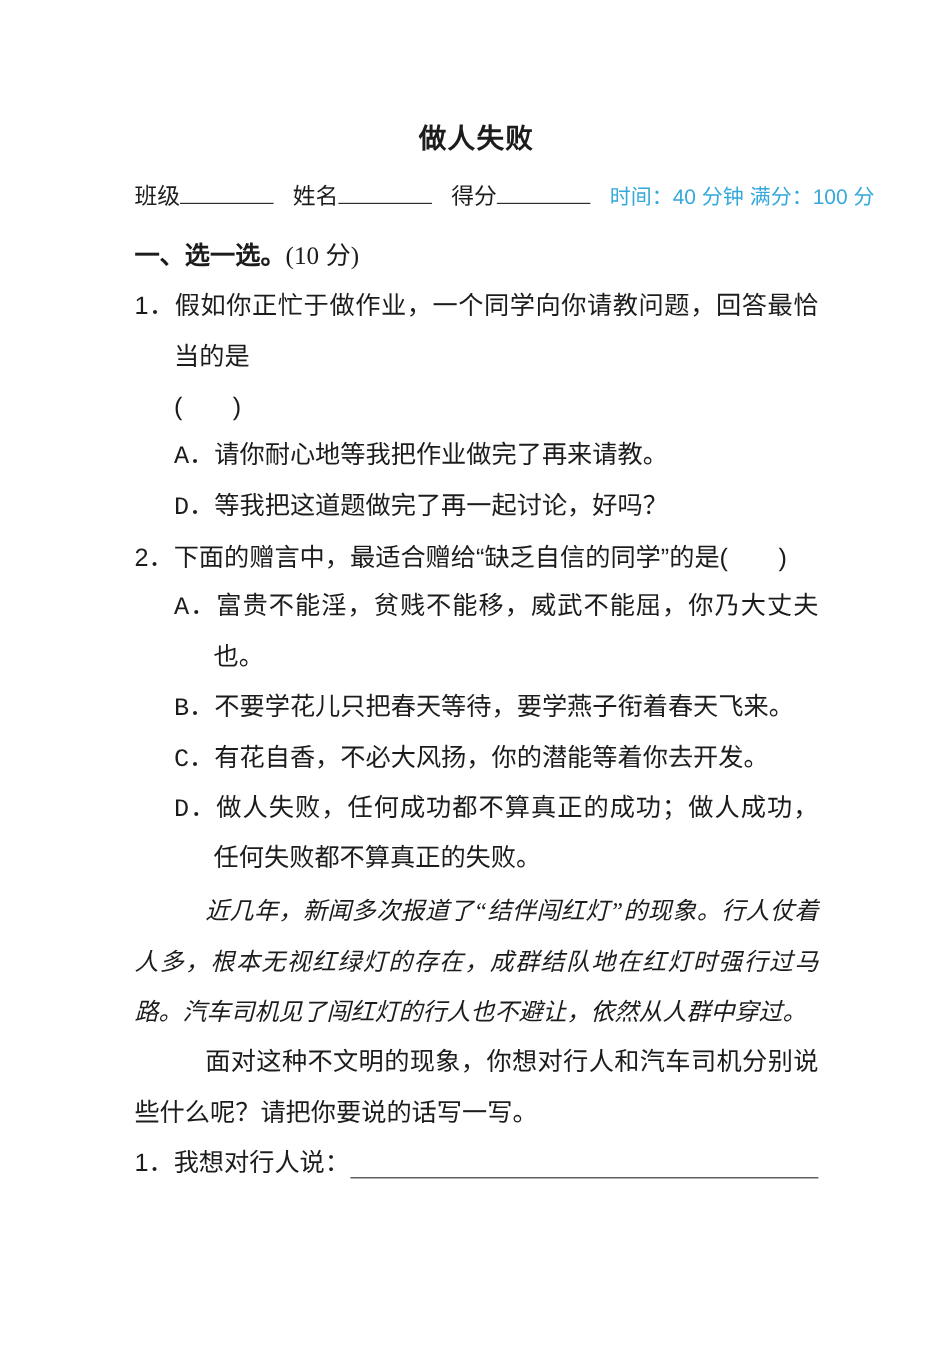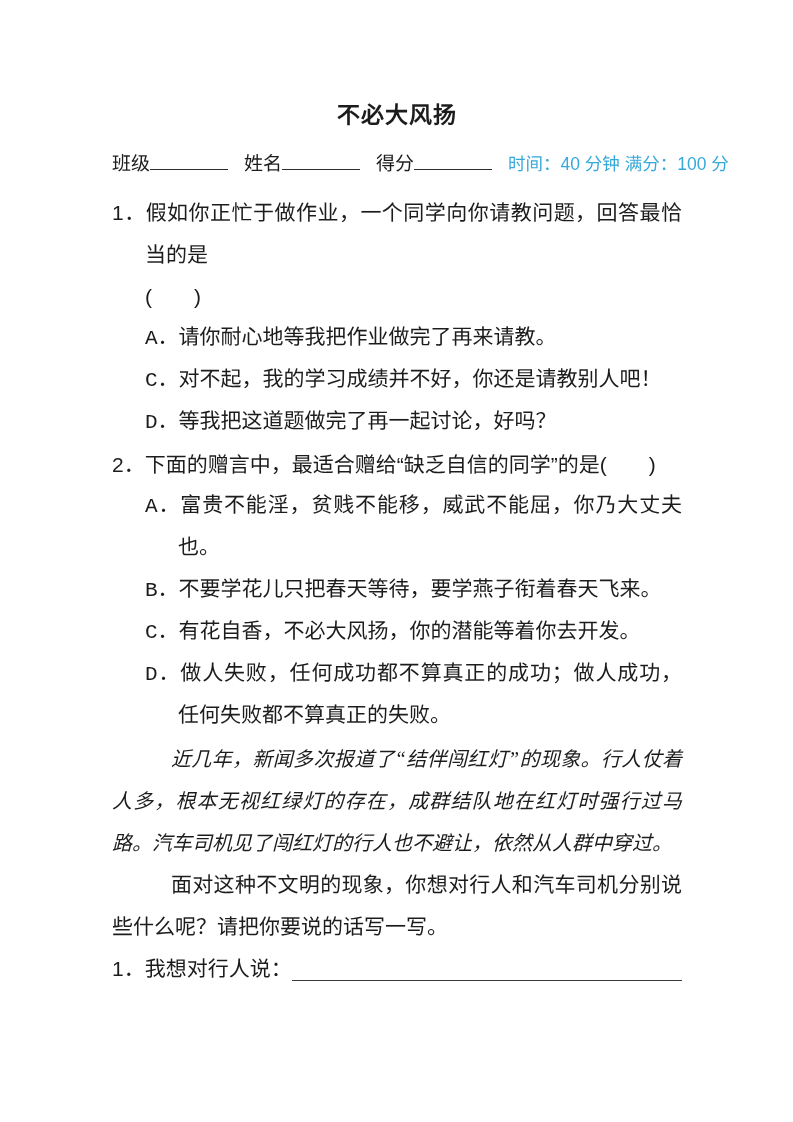--- a/index.html
+++ b/index.html
@@ -76,37 +76,37 @@
     border-bottom: 1.5px solid #3a3a3a;
     height: 33px;
   }
 </style>
 </head>
 <body>
 
 <div class="page">
   <div class="content">
 
-    <div class="doc-title">不必大风扬</div>
+    <div class="doc-title">做人失败</div>
 
     <div class="info-row">
       <span class="field"><span>班级</span><span class="blank-u"></span></span>
       <span class="field"><span>姓名</span><span class="blank-u"></span></span>
       <span class="field"><span>得分</span><span class="blank-u"></span></span>
       <span class="exam-info" style="color: rgb(53, 169, 218);">时间：40 分钟 满分：100 分</span>
     </div>
 
     <div class="flow">
 
+      <div><span class="sec-heading">一、选一选。</span><span class="score">(10 分)</span></div>
 
       <div class="question"><span>1．</span><span>假如你正忙于做作业，一个同学向你请教问题，回答最恰当的是</span></div>
       <div class="answer-line">(　　)</div>
 
       <div class="option">A．请你耐心地等我把作业做完了再来请教。</div>
-      <div class="option">C．对不起，我的学习成绩并不好，你还是请教别人吧！</div>
       <div class="option">D．等我把这道题做完了再一起讨论，好吗？</div>
 
       <div class="question"><span>2．</span><span>下面的赠言中，最适合赠给“缺乏自信的同学”的是(　　)</span></div>
 
       <div class="option">A．富贵不能淫，贫贱不能移，威武不能屈，你乃大丈夫也。</div>
       <div class="option">B．不要学花儿只把春天等待，要学燕子衔着春天飞来。</div>
       <div class="option">C．有花自香，不必大风扬，你的潜能等着你去开发。</div>
       <div class="option">D．做人失败，任何成功都不算真正的成功；做人成功，任何失败都不算真正的失败。</div>
 
 

